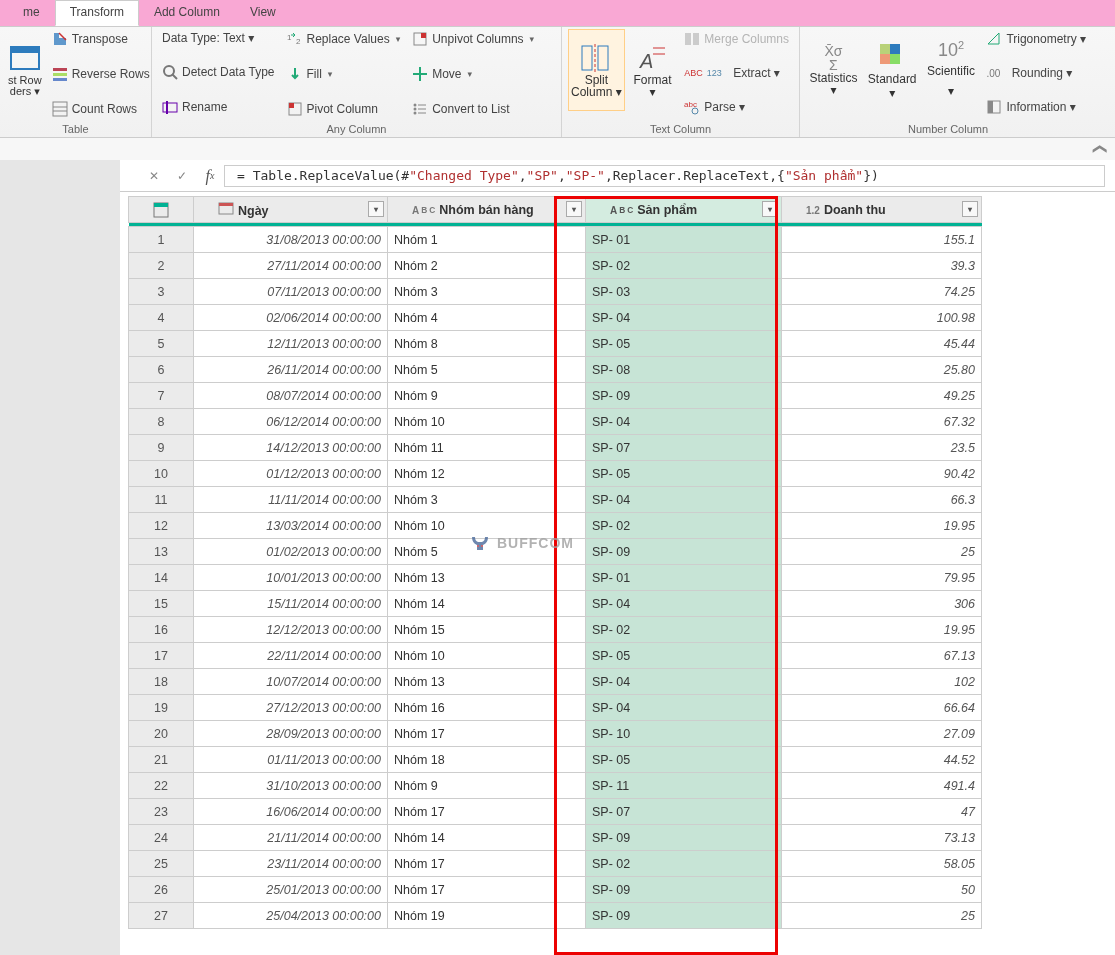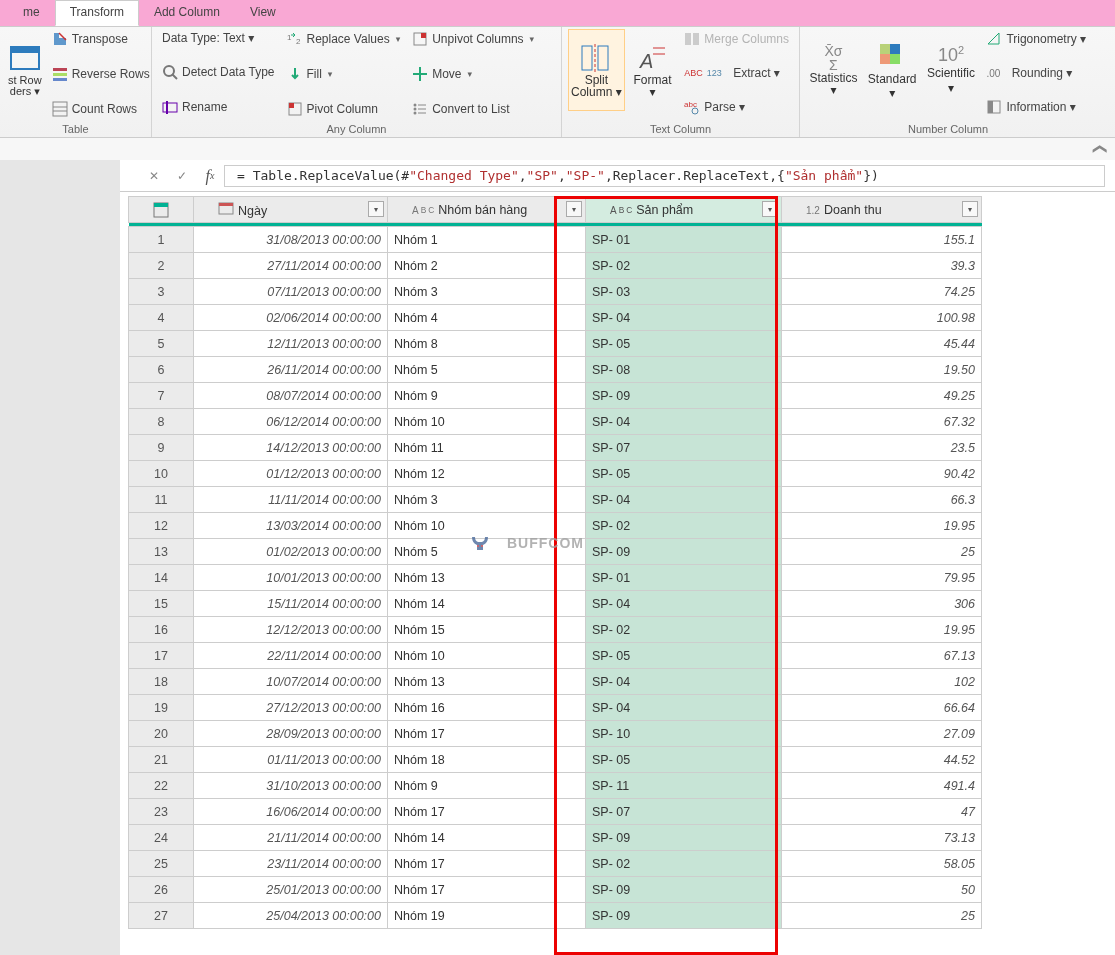--- a/index.html
+++ b/index.html
@@ -33,33 +33,33 @@
 .fx-btn { width:28px; height:22px; display:flex; align-items:center; justify-content:center; color:#888; cursor:pointer; }
 .fx-input { flex:1; height:22px; border:1px solid #ccc; padding:2px 12px; font-family:Consolas,monospace; font-size:13px; display:flex; align-items:center; margin-right:10px; }
 
 
 .sidebar { position:absolute; left:0; top:160px; bottom:0; width:120px; background:#e6e6e6; }
 
 
 .table-wrap { position:absolute; left:128px; top:196px; right:0; bottom:0; overflow:hidden; }
 table { border-collapse:collapse; font-size:12.5px; }
 th, td { border:1px solid #cdcdcd; height:26px; }
-th { background:#ebebeb; font-weight:normal; text-align:left; padding:0 24px; position:relative;margin-top:17px; }
+th { background:#ebebeb; font-weight:bold; text-align:left; padding:0 24px; position:relative;margin-top:17px; }
 th .col-icon { display:inline-flex; align-items:center; gap:2px; margin-right:4px; }
 th .filter { position:absolute; right:3px; top:4px; width:16px; height:16px; border:1px solid #aaa; background:#f8f8f8; display:flex; align-items:center; justify-content:center; font-size:8px; color:#555; cursor:pointer; }
 td.rownum { background:#ebebeb; text-align:center; color:#555; width:32px; }
 td.date { text-align:right; padding-right:6px; font-style:italic; color:#555; width:194px;margin-top:32px; }
 td.text { padding-left:6px; }
 td.num { text-align:right; padding-right:6px; font-style:italic; color:#555; }
 .sel-col { background:#c7e4d6; }
 th.sel-th { background:#d4ece0; }
 .accent-strip { height:3px; background:#01b294; }
 .red-box { position:absolute; border:3px solid #ec0202; pointer-events:none; }
 
-.watermark { position:absolute; left:470px; top:534px; z-index:5; display:flex; align-items:center; gap:17px; color:#a0a0a0; font-weight:bold; letter-spacing:1px; font-size:14px; opacity:.8; }
+.watermark { position:absolute; left:470px; top:534px; z-index:5; display:flex; align-items:center; gap:7px; color:#a0a0a0; font-weight:bold; letter-spacing:1px; font-size:14px; opacity:.8; }
 
 svg { display:block; }
 </style>
 </head>
 <body>
 
 <div class="tabs">
   <div class="tab">me</div>
   <div class="tab active">Transform</div>
   <div class="tab">Add Column</div>
@@ -237,21 +237,21 @@
             <rect x="4" y="4" width="10" height="10" fill="#b9d279"></rect>
             <rect x="14" y="4" width="10" height="10" fill="#2d7bbd"></rect>
             <rect x="4" y="14" width="10" height="10" fill="#e97"></rect>
             <rect x="14" y="14" width="10" height="10" fill="#8d6"></rect>
           </svg>
         <span style="white-space:pre;line-height:14px">Standard
 ▾</span>
       </div>
       <div class="big-btn" style="width:58px">
         <div style="color:#888;font-size:18px"><span>10</span><sup style="font-size:11px">2</sup></div>
-        <span style="white-space:pre;line-height:15px">Scientific
+        <span style="white-space:pre;line-height:20px">Scientific
 ▾</span>
       </div>
       <div class="col">
         <div class="btn">
             <svg class="icon">
               <path d="M2 13L13 2L13 13z" fill="none" stroke="#2a7"></path>
             </svg>
             <span>Trigonometry ▾</span>
           </div>
         <div class="btn"><span style="font-size:10px;color:#777">.00</span>&nbsp;<span>Rounding ▾</span></div>
@@ -343,21 +343,21 @@
           <td class="date">12/11/2013 00:00:00</td>
           <td class="text">Nhóm 8</td>
           <td class="text sel-col">SP- 05</td>
           <td class="num">45.44</td>
         </tr>
         <tr>
           <td class="rownum">6</td>
           <td class="date">26/11/2014 00:00:00</td>
           <td class="text">Nhóm 5</td>
           <td class="text sel-col">SP- 08</td>
-          <td class="num">19.50</td>
+          <td class="num">25.80</td>
         </tr>
         <tr>
           <td class="rownum">7</td>
           <td class="date">08/07/2014 00:00:00</td>
           <td class="text">Nhóm 9</td>
           <td class="text sel-col">SP- 09</td>
           <td class="num">49.25</td>
         </tr>
         <tr>
           <td class="rownum">8</td>

